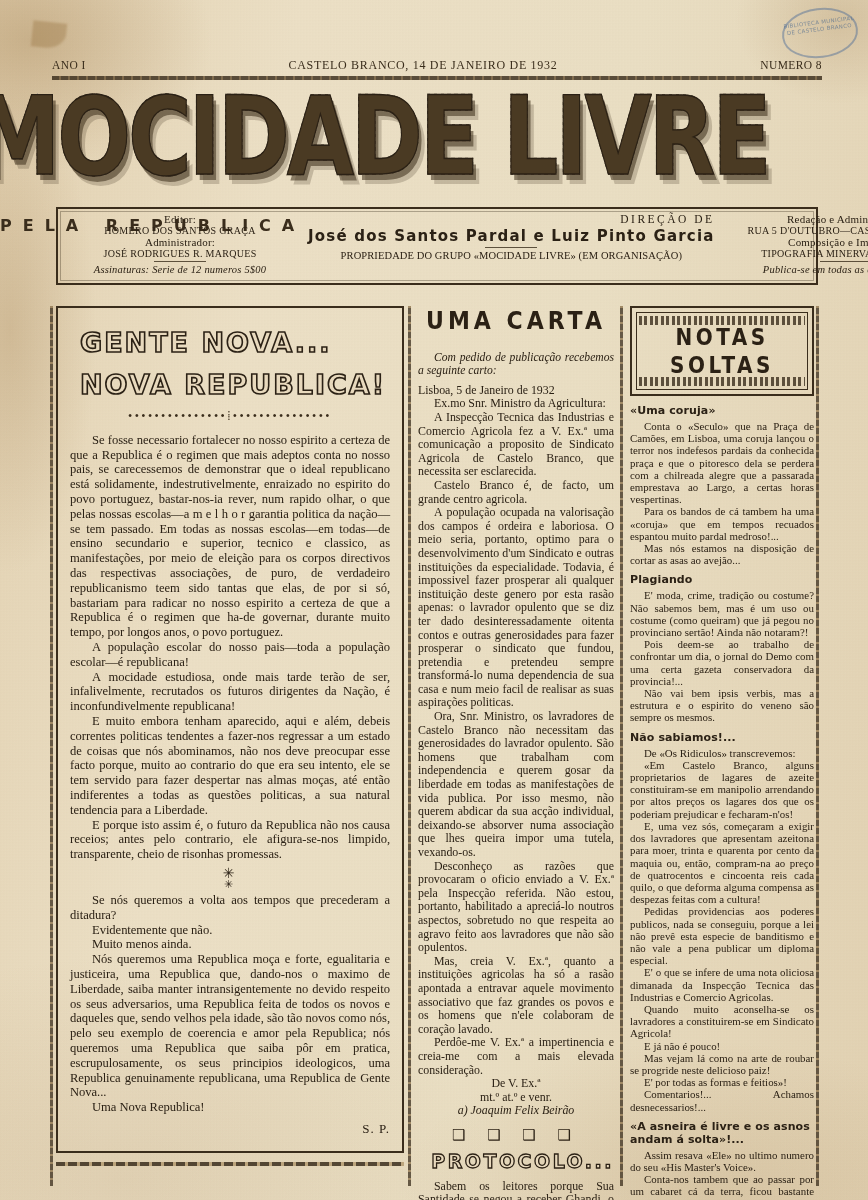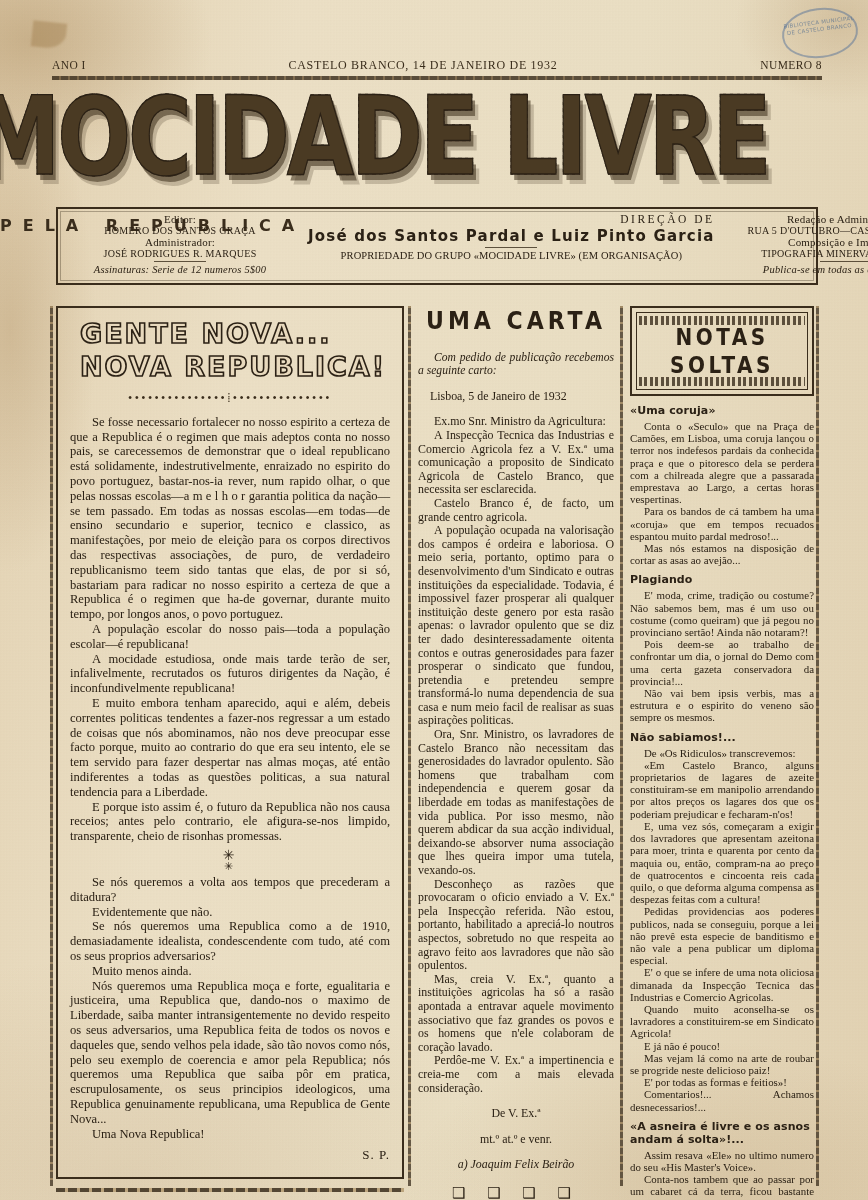--- a/index.html
+++ b/index.html
@@ -86,39 +86,39 @@
     background:repeating-linear-gradient(0deg,#3a2d1c 0 6px,#8a7049 6px 8px);opacity:.75;}
   .vr1{left:-6px;}
   .vr2{left:352px;}
   .vr3{left:564px;}
   .vr4{left:760px;}
 
   
   .artbox{border:2px solid #3a2d1c;padding:10px 12px 14px;position:relative;}
   .headline{font-family:"DejaVu Sans",sans-serif;font-weight:bold;
     color:#e8d9bd;-webkit-text-stroke:1.6px #2b2115;
-    font-size:27px;letter-spacing:2px;line-height:1.22;}
+    font-size:27px;letter-spacing:2px;line-height:1.22;margin-top:9px;}
   .hl1{text-align:left;padding-left:10px;}
   .hl2{text-align:right;padding-right:4px;}
   .dotline{text-align:center;margin:7px 0 9px;font-size:12px;letter-spacing:2.4px;color:#3a2d1c;}
   p.body{font-size:12.6px;line-height:14.8px;text-align:justify;
     text-indent:22px;margin:0;letter-spacing:-.05px;}
   p.body + p.body{margin-top:0;}
   .aster{text-align:center;font-size:14px;letter-spacing:3px;margin:7px 0 4px;line-height:10px;}
   .sig{text-align:right;font-size:13px;margin-top:6px;letter-spacing:1px;}
   .rule-orn{height:4px;margin:9px 0 10px;
     background:repeating-linear-gradient(90deg,#3a2d1c 0 9px,#b59c72 9px 12px);opacity:.85;}
 
   
   .mid-title{font-family:"DejaVu Sans",sans-serif;font-weight:bold;font-size:22px;
     letter-spacing:4px;text-align:center;margin:2px 0 6px;transform:scaleY(1.12);}
   .mid-lede{font-size:11.6px;font-style:italic;line-height:13.4px;text-align:justify;
     text-indent:16px;margin:18px 0 6px;}
   p.mbody{font-size:11.9px;line-height:13.6px;text-align:justify;text-indent:16px;margin:0;}
-  .mline{font-size:11.9px;line-height:13.6px;margin:12px;}
+  .mline{font-size:11.9px;line-height:13.6px;margin:0;}
   .center{text-align:center;text-indent:0;}
   .squares{text-align:center;font-size:15px;letter-spacing:9px;margin:8px 0 6px;color:#2b2115;}
   .proto{font-family:"DejaVu Sans",sans-serif;font-weight:bold;font-size:19px;
     letter-spacing:2.5px;text-align:right;color:#e8d9bd;-webkit-text-stroke:1.3px #2b2115;margin:2px 0 8px;}
 
   
   .notas-box{border:2px solid #3a2d1c;padding:4px;margin-bottom:8px;position:relative;}
   .notas-inner{border:1px solid #3a2d1c;padding:3px 2px;
     background:
       repeating-linear-gradient(90deg,transparent 0 6px, rgba(58,45,28,.0) 6px 8px);}
@@ -207,21 +207,20 @@
         <div class="headline hl2">NOVA REPUBLICA!</div>
         <div class="dotline">•••••••••••••••⁞•••••••••••••••</div>
         <p class="body">Se fosse necessario fortalecer no nosso espirito a certeza de que a Republica é o regimen que mais adeptos conta no nosso pais, se carecessemos de demonstrar que o ideal republicano está solidamente, indestrutivelmente, enraizado no espirito do povo portuguez, bastar-nos-ia rever, num rapido olhar, o que pelas nossas escolas—a m e l h o r garantia politica da nação—se tem passado. Em todas as nossas escolas—em todas—de ensino secundario e superior, tecnico e classico, as manifestações, por meio de eleição para os corpos directivos das respectivas associações, de puro, de verdadeiro republicanismo teem sido tantas que elas, de por si só, bastariam para radicar no nosso espirito a certeza de que a Republica é o regimen que ha-de governar, durante muito tempo, por longos anos, o povo portuguez.</p>
         <p class="body">A população escolar do nosso pais—toda a população escolar—é republicana!</p>
         <p class="body">A mocidade estudiosa, onde mais tarde terão de ser, infalivelmente, recrutados os futuros dirigentes da Nação, é inconfundivelmente republicana!</p>
         <p class="body">E muito embora tenham aparecido, aqui e além, debeis correntes politicas tendentes a fazer-nos regressar a um estado de coisas que nós abominamos, não nos deve preocupar esse facto porque, muito ao contrario do que era seu intento, ele se tem servido para fazer despertar nas almas moças, até então indiferentes a todas as questões politicas, a sua natural tendencia para a Liberdade.</p>
         <p class="body">E porque isto assim é, o futuro da Republica não nos causa receios; antes pelo contrario, ele afigura-se-nos limpido, transparente, cheio de risonhas promessas.</p>
         <div class="aster">✳<br><span style="font-size:11px">✳</span></div>
         <p class="body">Se nós queremos a volta aos tempos que precederam a ditadura?</p>
         <p class="body">Evidentemente que não.</p>
-        <p class="body">Se nós queremos uma Republica como a de 1910, demasiadamente idealista, condescendente com tudo, até com os seus proprios adversarios?</p>
         <p class="body">Muito menos ainda.</p>
         <p class="body">Nós queremos uma Republica moça e forte, egualitaria e justiceira, uma Republica que, dando-nos o maximo de Liberdade, saiba manter intransigentemente no devido respeito os seus adversarios, uma Republica feita de todos os novos e daqueles que, sendo velhos pela idade, são tão novos como nós, pelo seu exemplo de coerencia e amor pela Republica; nós queremos uma Republica que saiba pôr em pratica, escrupulosamente, os seus principios ideologicos, uma Republica genuinamente republicana, uma Republica de Gente Nova...</p>
         <p class="body">Uma Nova Republica!</p>
         <div class="sig">S. P.</div>
       </div>
 
       <div class="rule-orn"></div>
 
     </div>
 

